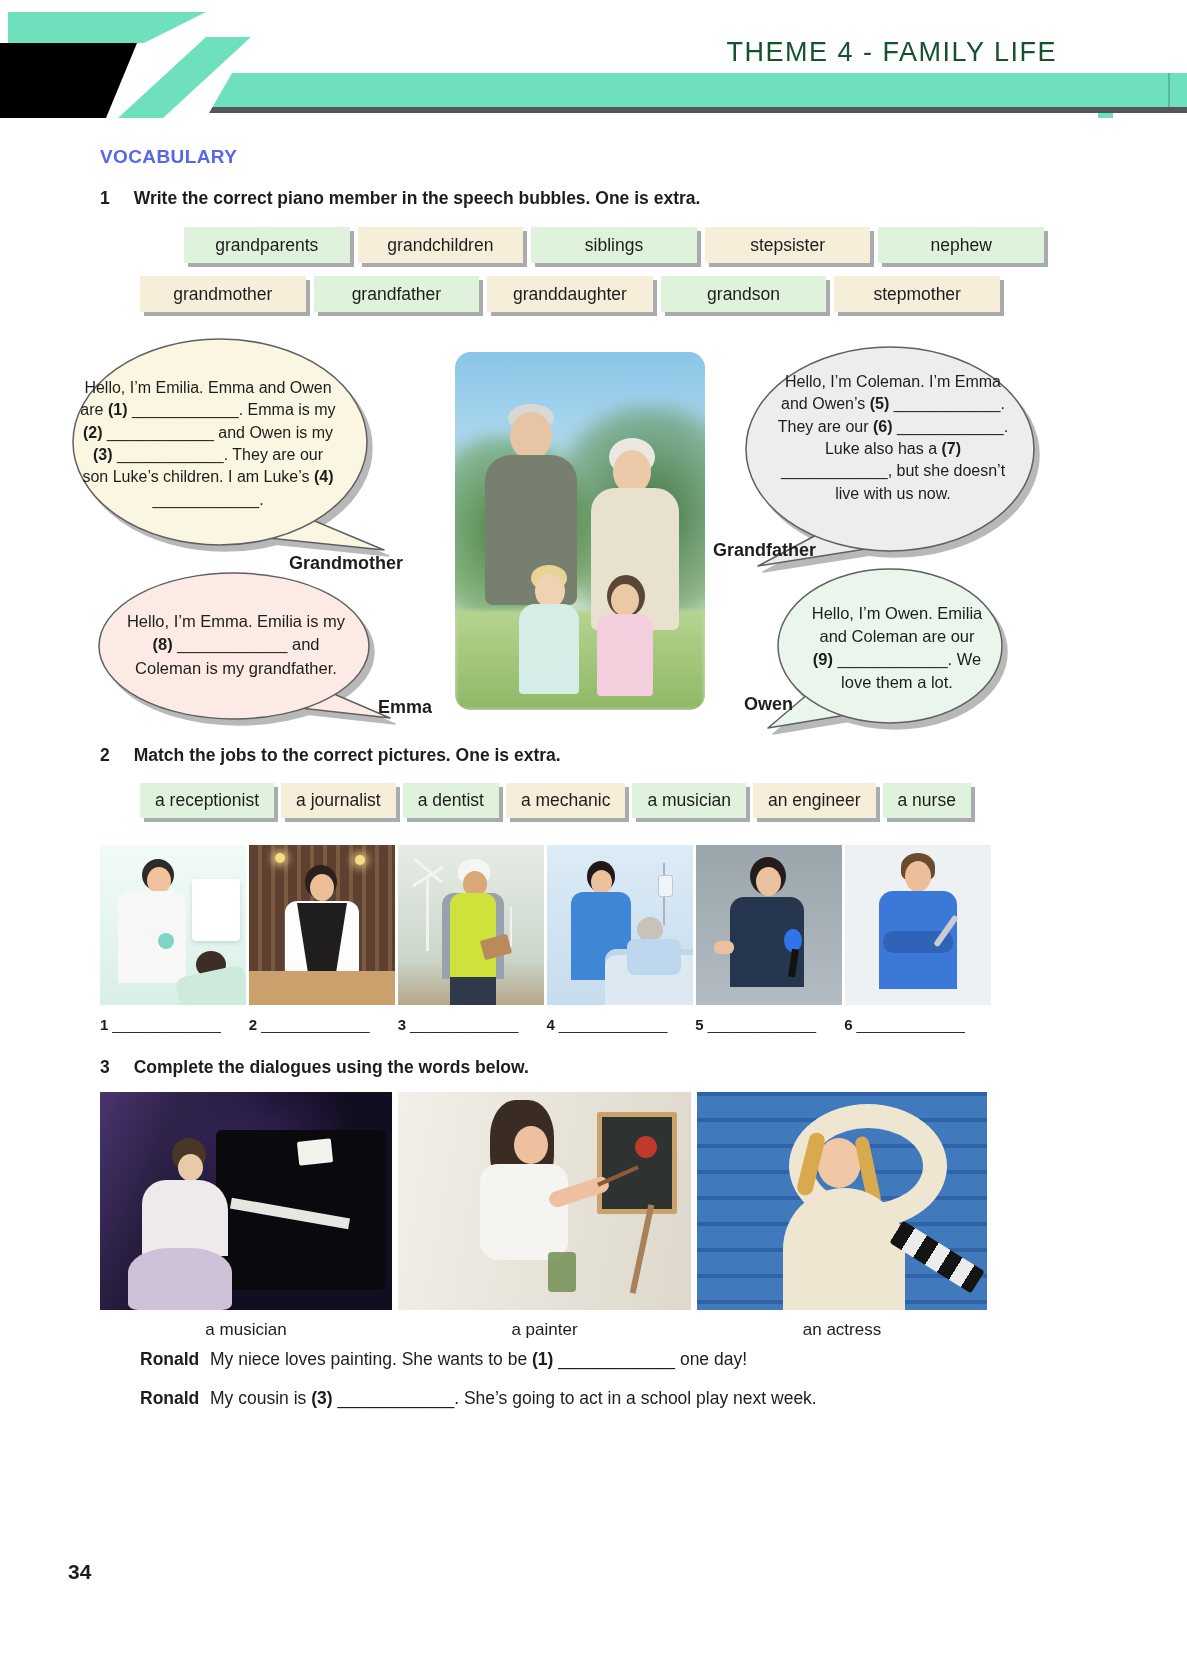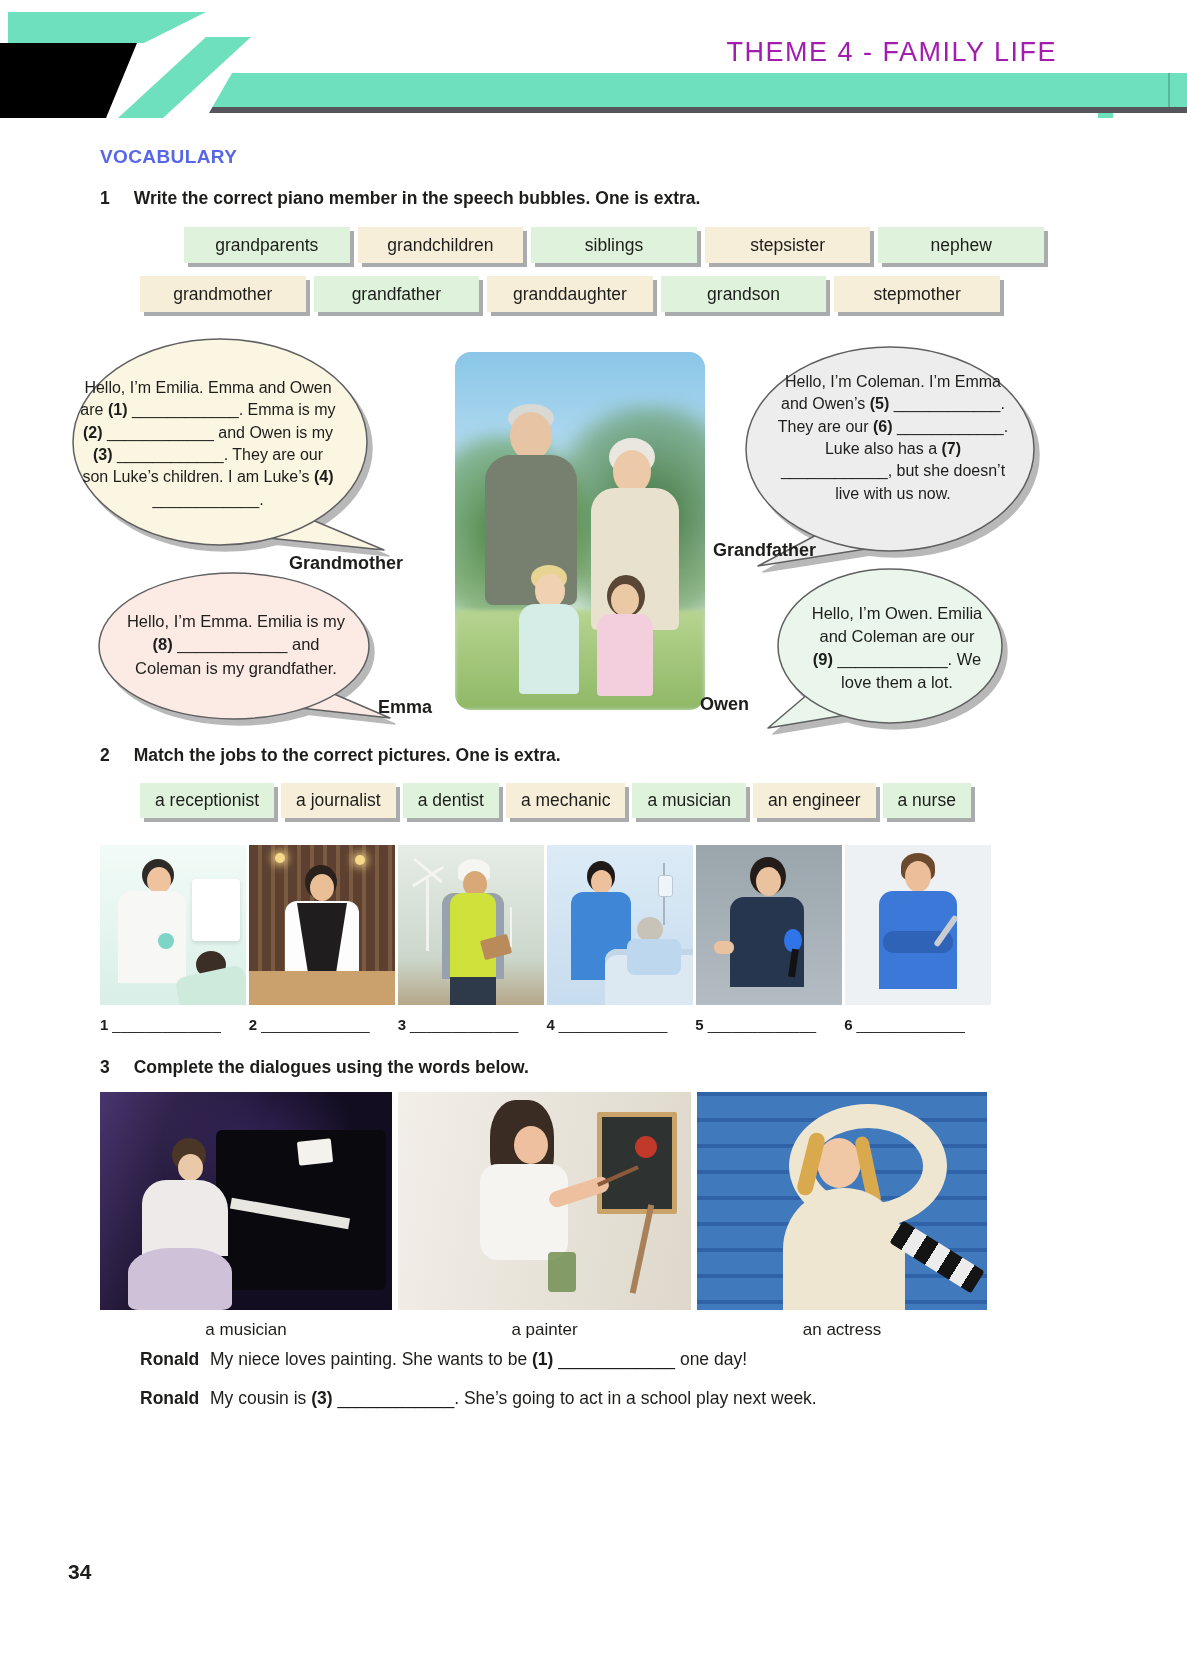--- a/index.html
+++ b/index.html
@@ -9,21 +9,21 @@
     overflow:hidden;
   }
   .a{position:absolute;}
   
   .band-wrap{left:195px;top:73px;width:992px;height:40px;
     clip-path:polygon(37px 0,992px 0,992px 40px,14px 40px);}
   .band-teal{left:0;top:0;width:100%;height:34px;background:#6ee0bd;}
   .band-shadow{left:0;top:34px;width:100%;height:6px;background:#54565b;}
   .band-line{left:1168px;top:73px;width:2px;height:34px;background:rgba(0,0,0,.18);}
   .band-tab{left:1098px;top:75px;width:15px;height:43px;background:#6ee0bd;}
-  .theme-title{right:130px;top:37px;font-size:27px;letter-spacing:1.5px;color:#a21caf;white-space:nowrap;}
+  .theme-title{right:130px;top:37px;font-size:27px;letter-spacing:1.5px;color:#14532d;white-space:nowrap;}
   .lg{position:absolute;left:0;top:0;background:#6ee0bd;filter:drop-shadow(4px 3px 0 #55575b);}
   .lgA{width:210px;height:46px;clip-path:polygon(8px 12px,206px 12px,144px 43px,8px 43px);}
   .lgB{width:260px;height:120px;clip-path:polygon(206px 37px,251px 37px,163px 118px,118px 118px);}
   .lgBlack{position:absolute;left:0;top:0;width:200px;height:120px;background:#000;
     clip-path:polygon(0 43px,137px 43px,106px 118px,0 118px);}
   
   .vocab{left:100px;top:146px;font-size:19px;font-weight:700;letter-spacing:.4px;color:#5767e8;}
   .exhead{display:flex;gap:24px;font-weight:700;font-size:17.5px;}
   
   .wrow{left:140px;width:860px;display:flex;gap:8px;}
@@ -156,21 +156,21 @@
   <svg width="260" height="172" viewBox="0 0 260 172">
     <path d="M52 128 L12 162 L96 148 Z" fill="#eaf6ec" stroke="#606062" stroke-width="1.5" stroke-linejoin="round"></path>
     <ellipse cx="134" cy="80" rx="112" ry="77" fill="#eaf6ec" stroke="#606062" stroke-width="1.5"></ellipse>
   </svg>
   <div class="btxt" style="left:52px;top:14px;width:178px;height:136px;font-size:16.5px;">
     <div>
       <span>Hello, I’m Owen. Emilia and Coleman are our </span><b>(9)</b><span> ____________. We love them a lot.</span>
     </div>
   </div>
 </div>
-<div class="blabel" style="left:700px;top:694px;">Owen</div>
+<div class="blabel" style="left:744px;top:694px;">Owen</div>
 
 <div class="a exhead" style="left:100px;top:745px;">
   <span>2</span>
   <span>Match the jobs to the correct pictures. One is extra.</span>
 </div>
 
 <div class="a jrow">
   <div class="jbox">a receptionist</div>
   <div class="jbox bg2">a journalist</div>
   <div class="jbox">a dentist</div>

